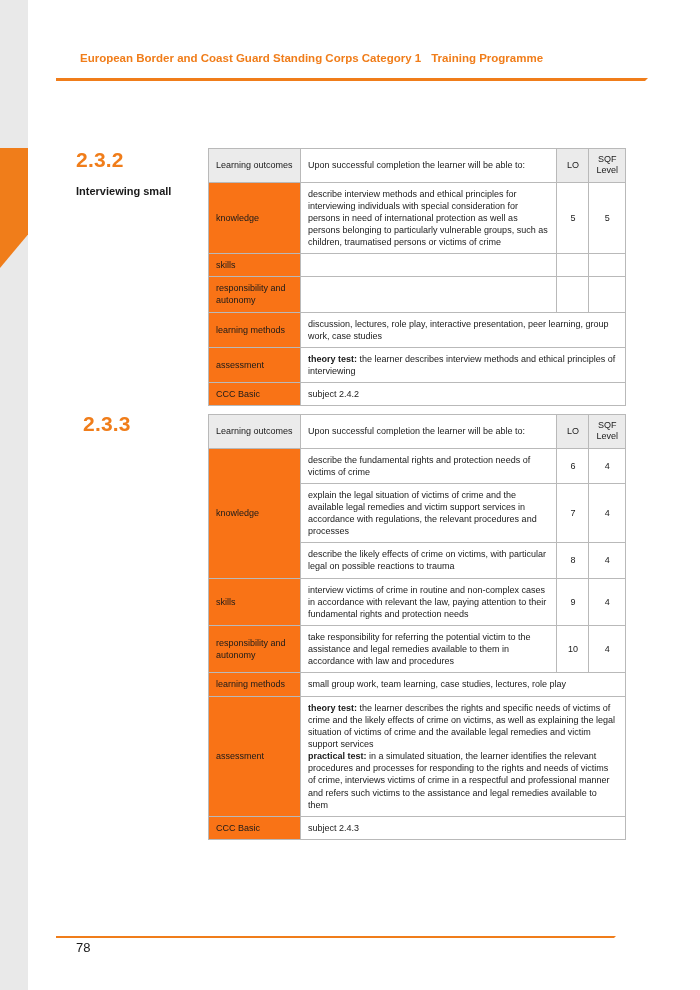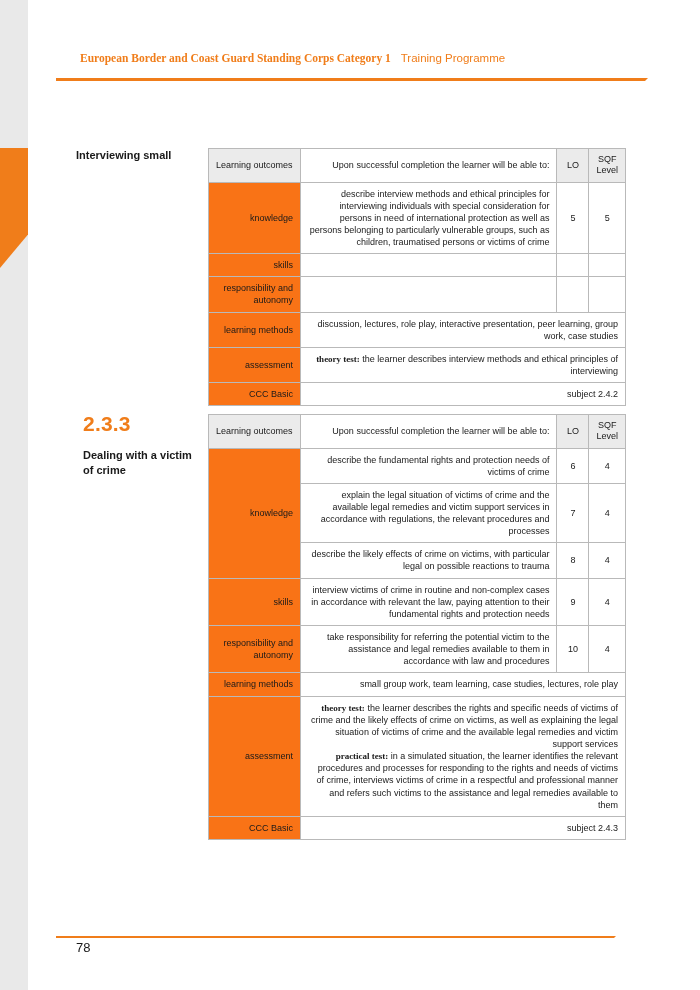--- a/index.html
+++ b/index.html
@@ -61,21 +61,21 @@
     left: 24px; top: 10px;
     font-size: 11.5px;
     white-space: nowrap;
   }
   .header-text .b {
     color: #f07d1a;
     font-weight: bold;
   }
   .header-text .n {
     color: #f07d1a;
-    font-weight: normal;
+    font-weight: bold;
     margin-left: 10px;
   }
 
   
   .sec {
     position: absolute;
     left: 76px;
     width: 120px;
   }
   .sec-num {
@@ -99,21 +99,21 @@
     width: 418px;
     font-size: 9px;
     color: #1a1a1a;
   }
   table.lo td, table.lo th {
     border: 1px solid #b9b9b9;
     vertical-align: middle;
     padding: 5px 7px;
     line-height: 1.35;
     font-weight: normal;
-    text-align: right;
+    text-align: left;
   }
   table.lo td.label {
     background: #f97316;
     width: 92px;
     font-size: 9px;
   }
   table.lo td.desc {
     background: #ffffff;
   }
   table.lo td.num {
@@ -124,21 +124,21 @@
   table.lo td.hd {
     background: #ebebeb;
     text-align: center;
     font-size: 9px;
     line-height: 1.25;
   }
   table.lo td.hd-left {
     background: #ebebeb;
     text-align: left;
   }
-  .b { font-weight: bold; font-family: Liberation Serif, serif; }
+  .b { font-weight: bold; }
 
   
   .footer-rule {
     position: absolute;
     left: 56px; top: 936px;
     width: 240px; height: 2px;
     background: #f07d1a;
   }
   .footer-rule:after {
     content: "";
@@ -165,20 +165,21 @@
   <div class="left-orange"></div>
 
   <div class="header">
     <div class="header-text">
       <span class="b">European Border and Coast Guard Standing Corps Category 1</span><span class="n">Training Programme</span>
     </div>
   </div>
   <div class="header-rule"></div>
 
   <div class="sec" style="top:148px;">
+    <div class="sec-num">2.3.2</div>
     <div class="sec-title">Interviewing small</div>
   </div>
 
   <table class="lo" style="left:208px; top:148px;">
     <tbody>
         <tr>
       <td class="hd hd-left">Learning outcomes</td>
       <td class="desc">Upon successful completion the learner will be able to:</td>
       <td class="hd" style="width:32px;">LO</td>
       <td class="hd" style="width:36px;">SQF Level</td>
@@ -213,21 +214,20 @@
     </tr>
     <tr>
       <td class="label">CCC Basic</td>
       <td class="desc" colspan="3">subject 2.4.2</td>
     </tr>
   </tbody>
     </table>
 
   <div class="sec" style="top:412px;margin-left:7px;">
     <div class="sec-num">2.3.3</div>
-    <div class="sec-title">Dealing with a victim of crime</div>
   </div>
 
   <table class="lo" style="left:208px; top:414px;">
     <tbody>
         <tr>
       <td class="hd hd-left">Learning outcomes</td>
       <td class="desc">Upon successful completion the learner will be able to:</td>
       <td class="hd" style="width:32px;">LO</td>
       <td class="hd" style="width:36px;">SQF Level</td>
     </tr>

